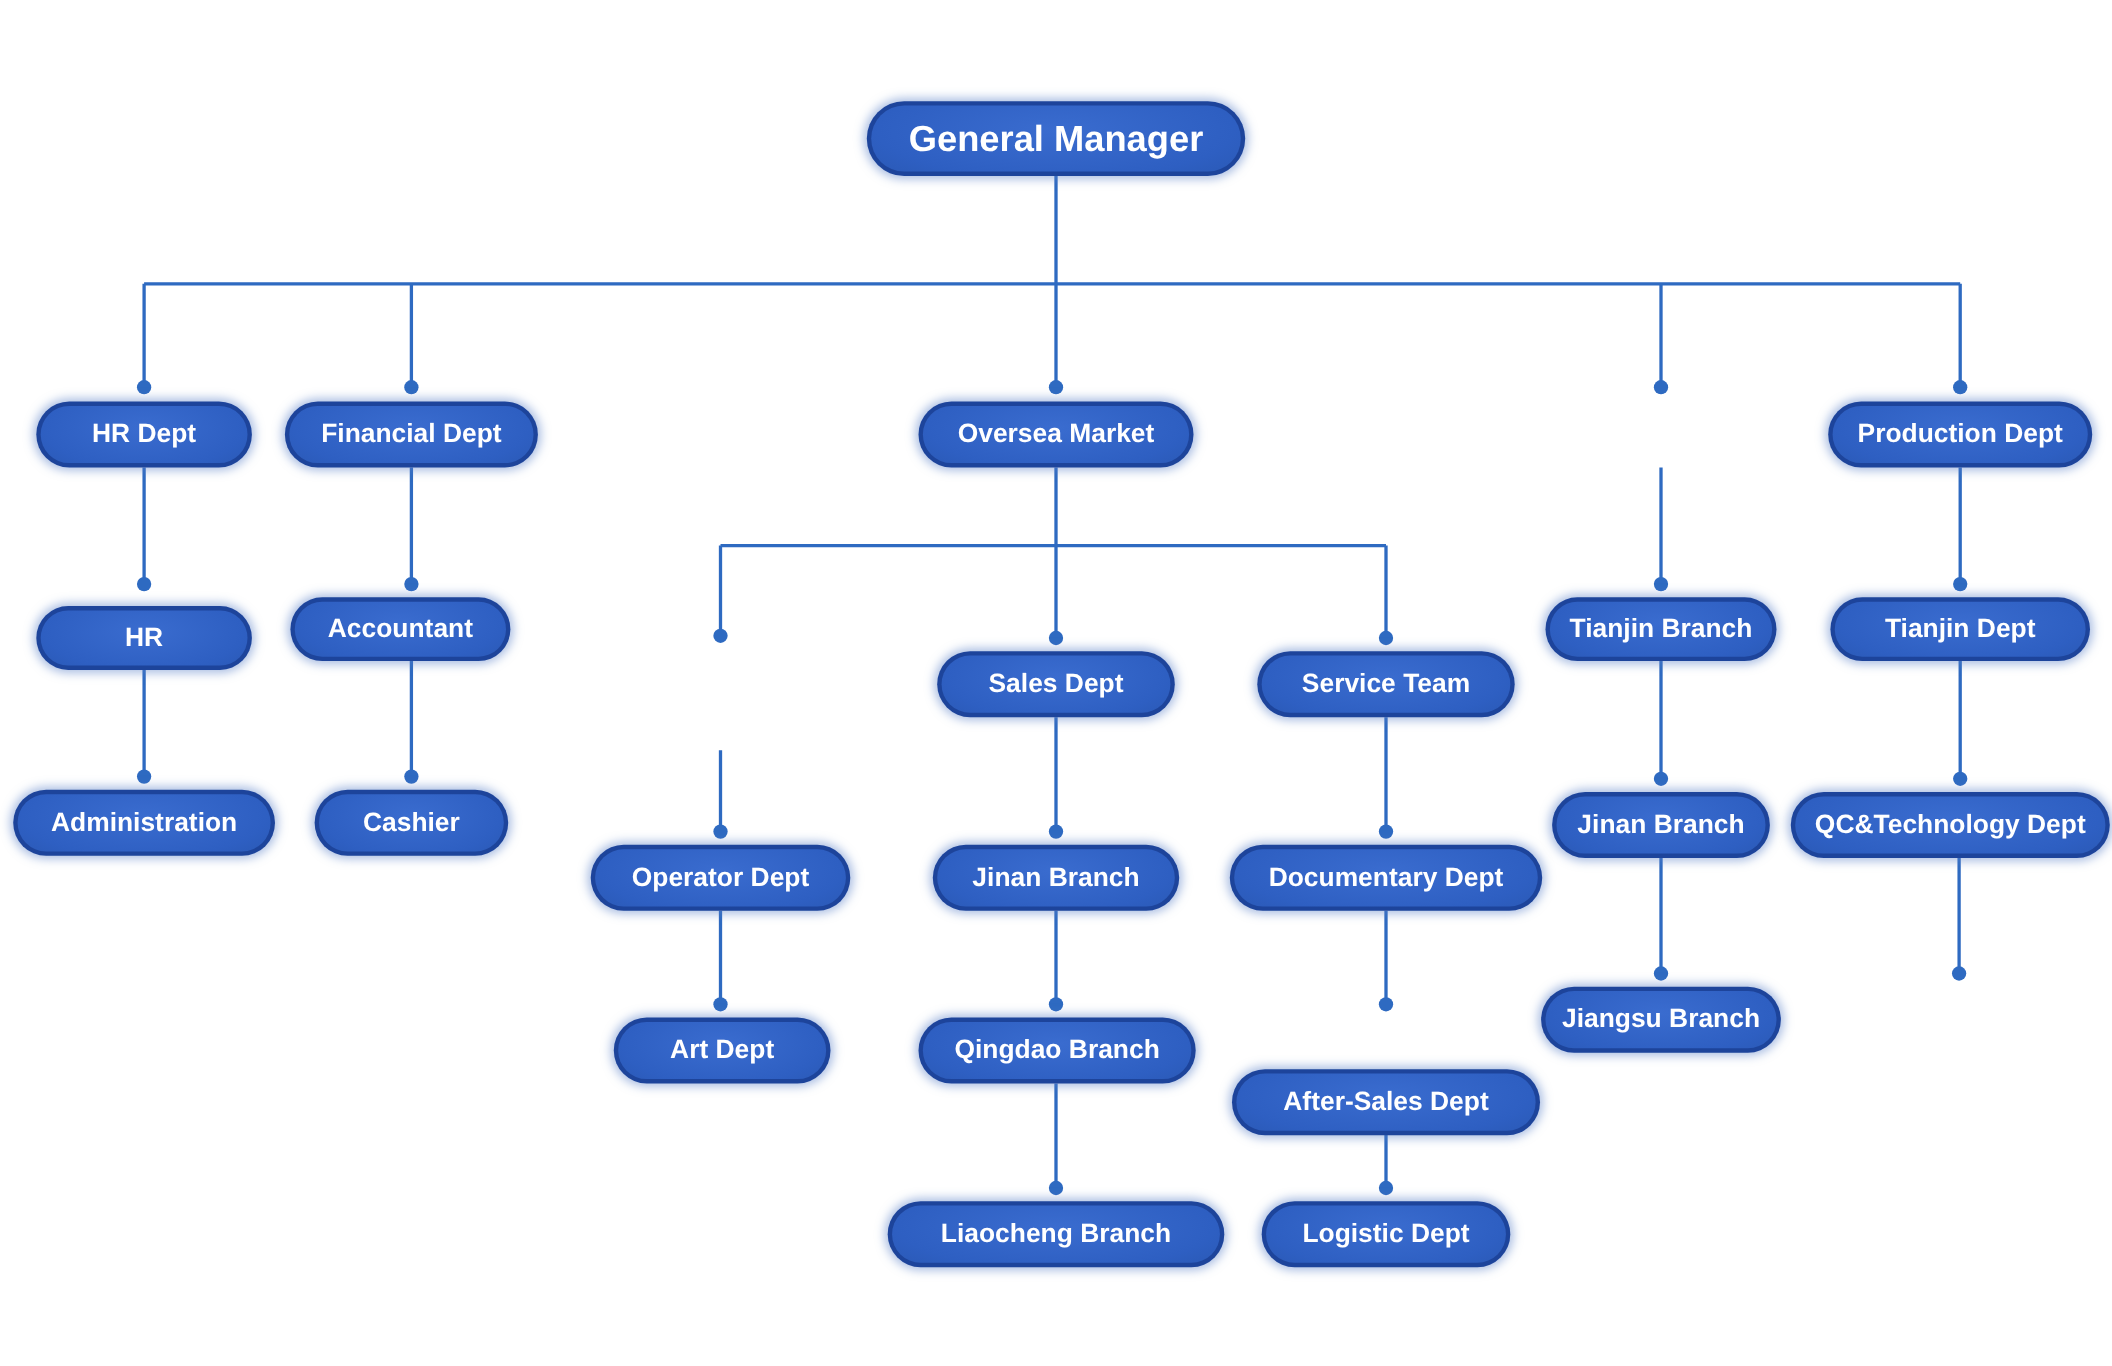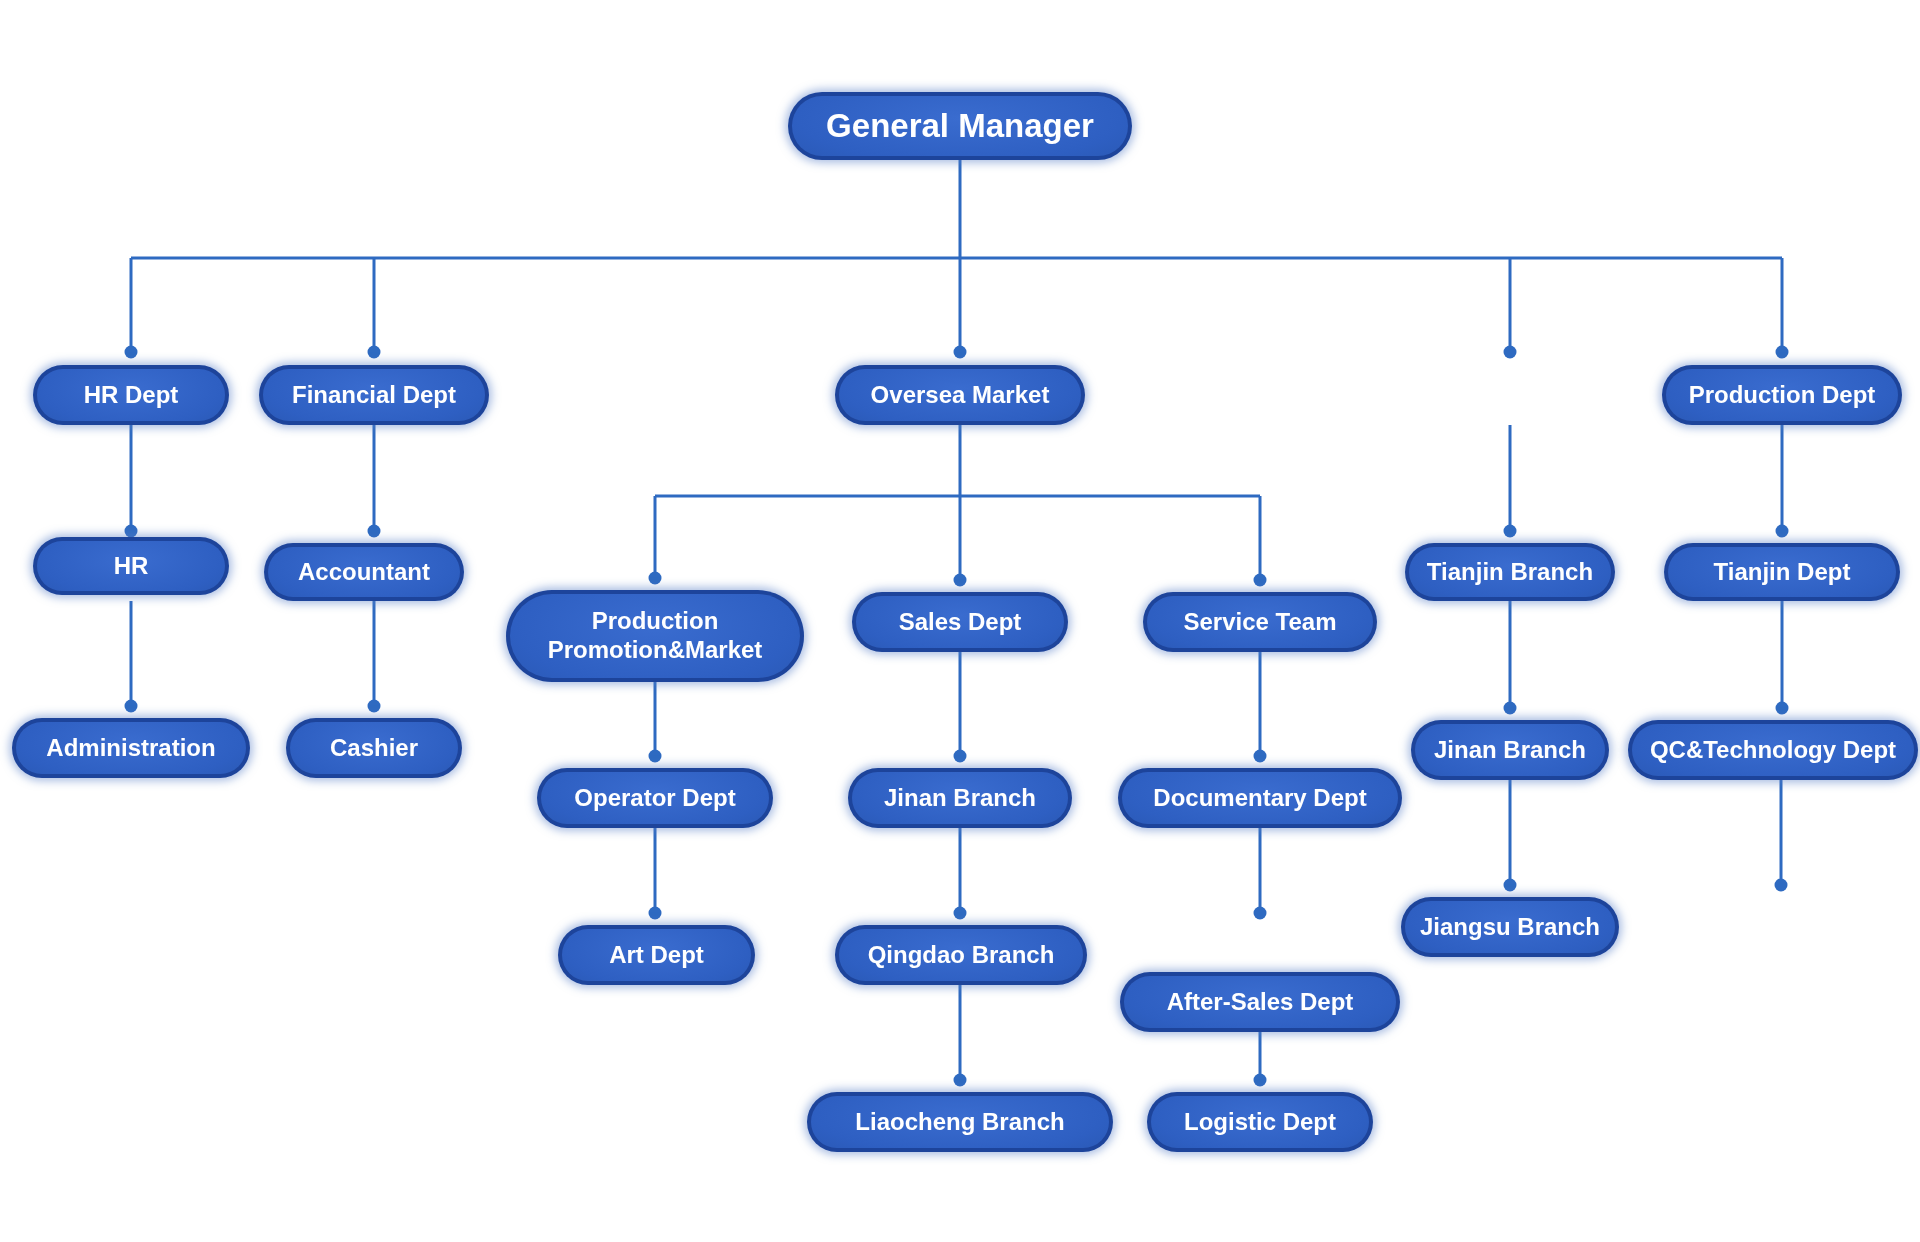--- a/index.html
+++ b/index.html
@@ -83,43 +83,40 @@
   <div class="node" style="left:259px;top:365px;width:230px;height:60px">
       <span>Financial Dept</span>
     </div>
   <div class="node" style="left:835px;top:365px;width:250px;height:60px">
       <span>Oversea Market</span>
     </div>
   <div class="node" style="left:1662px;top:365px;width:240px;height:60px">
       <span>Production Dept</span>
     </div>
 
-  <div class="node" style="left:33px;top:537px;width:196px;height:58px">
+  <div class="node" style="left:33px;top:551px;width:196px;height:58px">
       <span>HR</span>
     </div>
   <div class="node" style="left:264px;top:543px;width:200px;height:58px">
       <span>Accountant</span>
     </div>
   <div class="node" style="left:1405px;top:543px;width:210px;height:58px">
       <span>Tianjin Branch</span>
     </div>
   <div class="node" style="left:1664px;top:543px;width:236px;height:58px">
       <span>Tianjin Dept</span>
     </div>
 
   <div class="node" style="left:12px;top:718px;width:238px;height:60px">
       <span>Administration</span>
     </div>
   <div class="node" style="left:286px;top:718px;width:176px;height:60px">
       <span>Cashier</span>
     </div>
 
-  <div class="node" style="left:506px;top:590px;width:298px;height:92px">
-      <span>Production Promotion&amp;Market</span>
-    </div>
   <div class="node" style="left:1143px;top:592px;width:234px;height:60px">
       <span>Service Team</span>
     </div>
   <div class="node" style="left:852px;top:592px;width:216px;height:60px">
       <span>Sales Dept</span>
     </div>
 
   <div class="node" style="left:537px;top:768px;width:236px;height:60px">
       <span>Operator Dept</span>
     </div>

